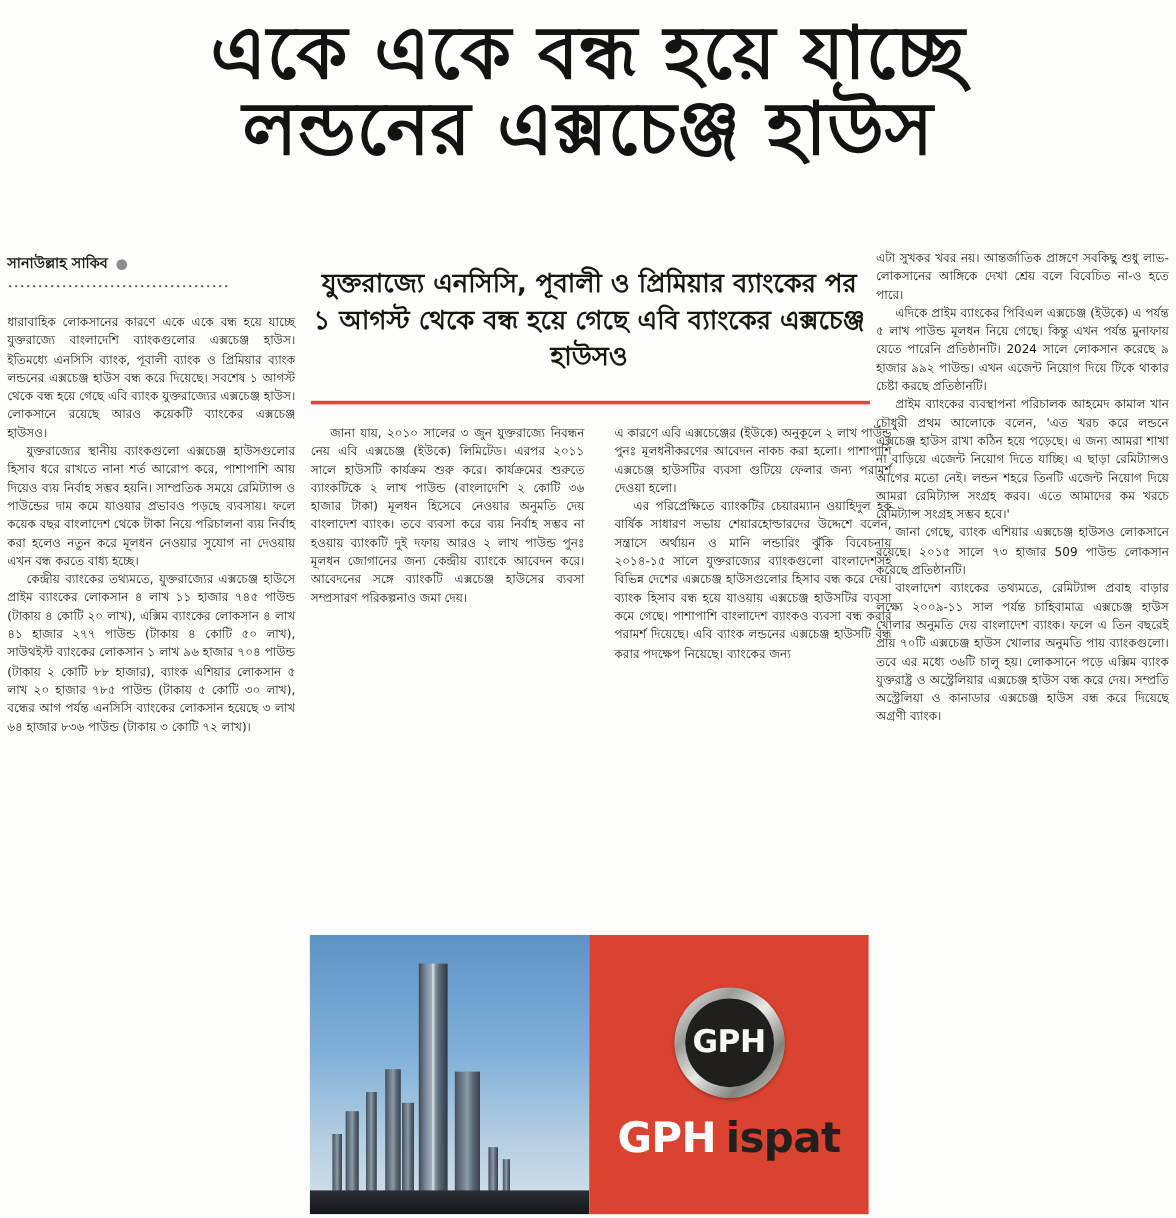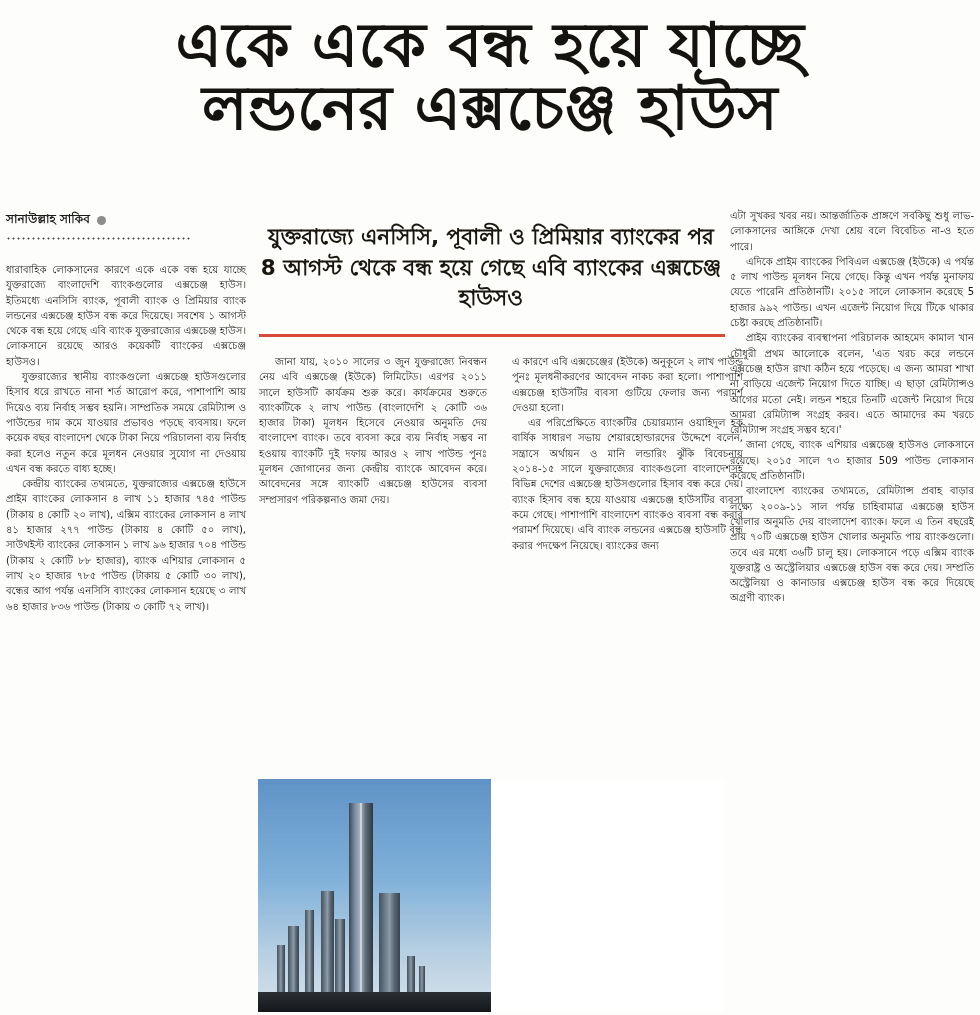--- a/index.html
+++ b/index.html
@@ -226,54 +226,62 @@
   </div>
 
   <div class="byline-wrap">
     <div class="byline">
       <span>সানাউল্লাহ সাকিব</span>
       <span class="byline-dot"></span>
     </div>
     <div class="dotted-rule"></div>
   </div>
 
-  <div class="deck">যুক্তরাজ্যে এনসিসি, পূবালী ও প্রিমিয়ার ব্যাংকের পর 8 আগস্ট থেকে বন্ধ হয়ে গেছে এবি ব্যাংকের এক্সচেঞ্জ হাউসও</div>
+  <div class="deck">যুক্তরাজ্যে এনসিসি, পূবালী ও প্রিমিয়ার ব্যাংকের পর ১ আগস্ট থেকে বন্ধ হয়ে গেছে এবি ব্যাংকের এক্সচেঞ্জ হাউসও</div>
   <div class="deck-rule"></div>
 
   <div class="col" id="col1">
     <p class="noindent">ধারাবাহিক লোকসানের কারণে একে একে বন্ধ হয়ে যাচ্ছে যুক্তরাজ্যে বাংলাদেশি ব্যাংকগুলোর এক্সচেঞ্জ হাউস। ইতিমধ্যে এনসিসি ব্যাংক, পূবালী ব্যাংক ও প্রিমিয়ার ব্যাংক লন্ডনের এক্সচেঞ্জ হাউস বন্ধ করে দিয়েছে। সবশেষ ১ আগস্ট থেকে বন্ধ হয়ে গেছে এবি ব্যাংক যুক্তরাজ্যের এক্সচেঞ্জ হাউস। লোকসানে রয়েছে আরও কয়েকটি ব্যাংকের এক্সচেঞ্জ হাউসও।</p>
     <p>যুক্তরাজ্যের স্থানীয় ব্যাংকগুলো এক্সচেঞ্জ হাউসগুলোর হিসাব ধরে রাখতে নানা শর্ত আরোপ করে, পাশাপাশি আয় দিয়েও ব্যয় নির্বাহ সম্ভব হয়নি। সাম্প্রতিক সময়ে রেমিট্যান্স ও পাউন্ডের দাম কমে যাওয়ার প্রভাবও পড়ছে ব্যবসায়। ফলে কয়েক বছর বাংলাদেশ থেকে টাকা নিয়ে পরিচালনা ব্যয় নির্বাহ করা হলেও নতুন করে মূলধন নেওয়ার সুযোগ না দেওয়ায় এখন বন্ধ করতে বাধ্য হচ্ছে।</p>
     <p>কেন্দ্রীয় ব্যাংকের তথ্যমতে, যুক্তরাজ্যের এক্সচেঞ্জ হাউসে প্রাইম ব্যাংকের লোকসান ৪ লাখ ১১ হাজার ৭৪৫ পাউন্ড (টাকায় ৪ কোটি ২০ লাখ), এক্সিম ব্যাংকের লোকসান ৪ লাখ ৪১ হাজার ২৭৭ পাউন্ড (টাকায় ৪ কোটি ৫০ লাখ), সাউথইস্ট ব্যাংকের লোকসান ১ লাখ ৯৬ হাজার ৭০৪ পাউন্ড (টাকায় ২ কোটি ৮৮ হাজার), ব্যাংক এশিয়ার লোকসান ৫ লাখ ২০ হাজার ৭৮৫ পাউন্ড (টাকায় ৫ কোটি ৩০ লাখ), বন্ধের আগ পর্যন্ত এনসিসি ব্যাংকের লোকসান হয়েছে ৩ লাখ ৬৪ হাজার ৮৩৬ পাউন্ড (টাকায় ৩ কোটি ৭২ লাখ)।</p>
   </div>
 
   <div class="col" id="col2">
     <p>জানা যায়, ২০১০ সালের ৩ জুন যুক্তরাজ্যে নিবন্ধন নেয় এবি এক্সচেঞ্জ (ইউকে) লিমিটেড। এরপর ২০১১ সালে হাউসটি কার্যক্রম শুরু করে। কার্যক্রমের শুরুতে ব্যাংকটিকে ২ লাখ পাউন্ড (বাংলাদেশি ২ কোটি ৩৬ হাজার টাকা) মূলধন হিসেবে নেওয়ার অনুমতি দেয় বাংলাদেশ ব্যাংক। তবে ব্যবসা করে ব্যয় নির্বাহ সম্ভব না হওয়ায় ব্যাংকটি দুই দফায় আরও ২ লাখ পাউন্ড পুনঃ মূলধন জোগানের জন্য কেন্দ্রীয় ব্যাংকে আবেদন করে। আবেদনের সঙ্গে ব্যাংকটি এক্সচেঞ্জ হাউসের ব্যবসা সম্প্রসারণ পরিকল্পনাও জমা দেয়।</p>
   </div>
 
   <div class="col" id="col3">
     <p class="noindent">এ কারণে এবি এক্সচেঞ্জের (ইউকে) অনুকূলে ২ লাখ পাউন্ড পুনঃ মূলধনীকরণের আবেদন নাকচ করা হলো। পাশাপাশি এক্সচেঞ্জ হাউসটির ব্যবসা গুটিয়ে ফেলার জন্য পরামর্শ দেওয়া হলো।</p>
     <p>এর পরিপ্রেক্ষিতে ব্যাংকটির চেয়ারম্যান ওয়াহিদুল হক বার্ষিক সাধারণ সভায় শেয়ারহোল্ডারদের উদ্দেশে বলেন, সন্ত্রাসে অর্থায়ন ও মানি লন্ডারিং ঝুঁকি বিবেচনায় ২০১৪-১৫ সালে যুক্তরাজ্যের ব্যাংকগুলো বাংলাদেশসহ বিভিন্ন দেশের এক্সচেঞ্জ হাউসগুলোর হিসাব বন্ধ করে দেয়। ব্যাংক হিসাব বন্ধ হয়ে যাওয়ায় এক্সচেঞ্জ হাউসটির ব্যবসা কমে গেছে। পাশাপাশি বাংলাদেশ ব্যাংকও ব্যবসা বন্ধ করার পরামর্শ দিয়েছে। এবি ব্যাংক লন্ডনের এক্সচেঞ্জ হাউসটি বন্ধ করার পদক্ষেপ নিয়েছে। ব্যাংকের জন্য</p>
   </div>
 
   <div class="col" id="col4">
     <p class="noindent">এটা সুখকর খবর নয়। আন্তর্জাতিক প্রাঙ্গণে সবকিছু শুধু লাভ-লোকসানের আঙ্গিকে দেখা শ্রেয় বলে বিবেচিত না-ও হতে পারে।</p>
-    <p>এদিকে প্রাইম ব্যাংকের পিবিএল এক্সচেঞ্জ (ইউকে) এ পর্যন্ত ৫ লাখ পাউন্ড মূলধন নিয়ে গেছে। কিন্তু এখন পর্যন্ত মুনাফায় যেতে পারেনি প্রতিষ্ঠানটি। ২০১৫ সালে লোকসান করেছে 5 হাজার ৯৯২ পাউন্ড। এখন এজেন্ট নিয়োগ দিয়ে টিকে থাকার চেষ্টা করছে প্রতিষ্ঠানটি।</p>
+    <p>এদিকে প্রাইম ব্যাংকের পিবিএল এক্সচেঞ্জ (ইউকে) এ পর্যন্ত ৫ লাখ পাউন্ড মূলধন নিয়ে গেছে। কিন্তু এখন পর্যন্ত মুনাফায় যেতে পারেনি প্রতিষ্ঠানটি। 2024 সালে লোকসান করেছে ৯ হাজার ৯৯২ পাউন্ড। এখন এজেন্ট নিয়োগ দিয়ে টিকে থাকার চেষ্টা করছে প্রতিষ্ঠানটি।</p>
     <p>প্রাইম ব্যাংকের ব্যবস্থাপনা পরিচালক আহমেদ কামাল খান চৌধুরী প্রথম আলোকে বলেন, 'এত খরচ করে লন্ডনে এক্সচেঞ্জ হাউস রাখা কঠিন হয়ে পড়েছে। এ জন্য আমরা শাখা না বাড়িয়ে এজেন্ট নিয়োগ দিতে যাচ্ছি। এ ছাড়া রেমিট্যান্সও আগের মতো নেই। লন্ডন শহরে তিনটি এজেন্ট নিয়োগ দিয়ে আমরা রেমিট্যান্স সংগ্রহ করব। এতে আমাদের কম খরচে রেমিট্যান্স সংগ্রহ সম্ভব হবে।'</p>
     <p>জানা গেছে, ব্যাংক এশিয়ার এক্সচেঞ্জ হাউসও লোকসানে রয়েছে। ২০১৫ সালে ৭৩ হাজার 509 পাউন্ড লোকসান করেছে প্রতিষ্ঠানটি।</p>
     <p>বাংলাদেশ ব্যাংকের তথ্যমতে, রেমিট্যান্স প্রবাহ বাড়ার লক্ষ্যে ২০০৯-১১ সাল পর্যন্ত চাহিবামাত্র এক্সচেঞ্জ হাউস খোলার অনুমতি দেয় বাংলাদেশ ব্যাংক। ফলে এ তিন বছরেই প্রায় ৭০টি এক্সচেঞ্জ হাউস খোলার অনুমতি পায় ব্যাংকগুলো। তবে এর মধ্যে ৩৬টি চালু হয়। লোকসানে পড়ে এক্সিম ব্যাংক যুক্তরাষ্ট্র ও অস্ট্রেলিয়ার এক্সচেঞ্জ হাউস বন্ধ করে দেয়। সম্প্রতি অস্ট্রেলিয়া ও কানাডার এক্সচেঞ্জ হাউস বন্ধ করে দিয়েছে অগ্রণী ব্যাংক।</p>
   </div>
 
   <div id="ad">
     <div class="ad-photo">
       <div class="twr t7"></div>
       <div class="twr t5"></div>
       <div class="twr t4"></div>
       <div class="twr t3"></div>
       <div class="twr t6"></div>
       <div class="twr main"></div>
       <div class="twr t2"></div>
       <div class="twr t8"></div>
       <div class="twr t9"></div>
       <div class="ad-ground"></div>
     </div>
+    <div class="ad-panel">
+      <div class="ad-logo">
+        <div class="ad-logo-inner">GPH</div>
+      </div>
+      <div class="ad-wordmark">
+        <span class="wm-gph">GPH</span><span class="wm-ispat">ispat</span>
+      </div>
+    </div>
   </div>
 
 </div>
 
 </body></html>

